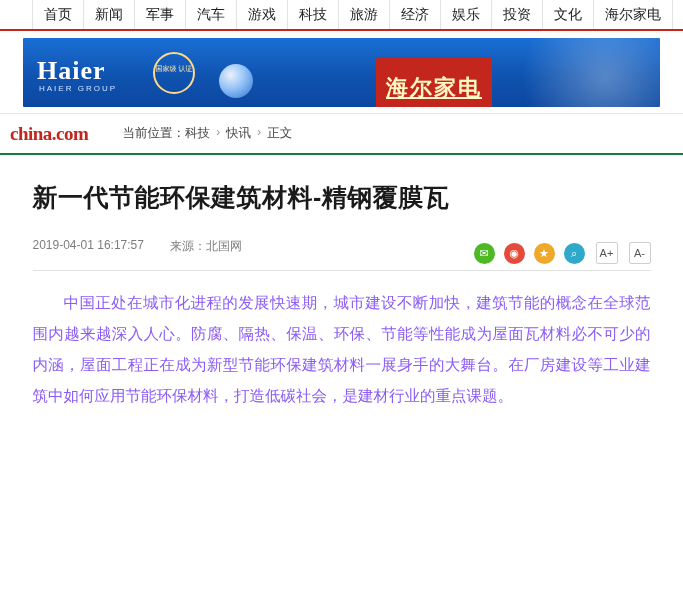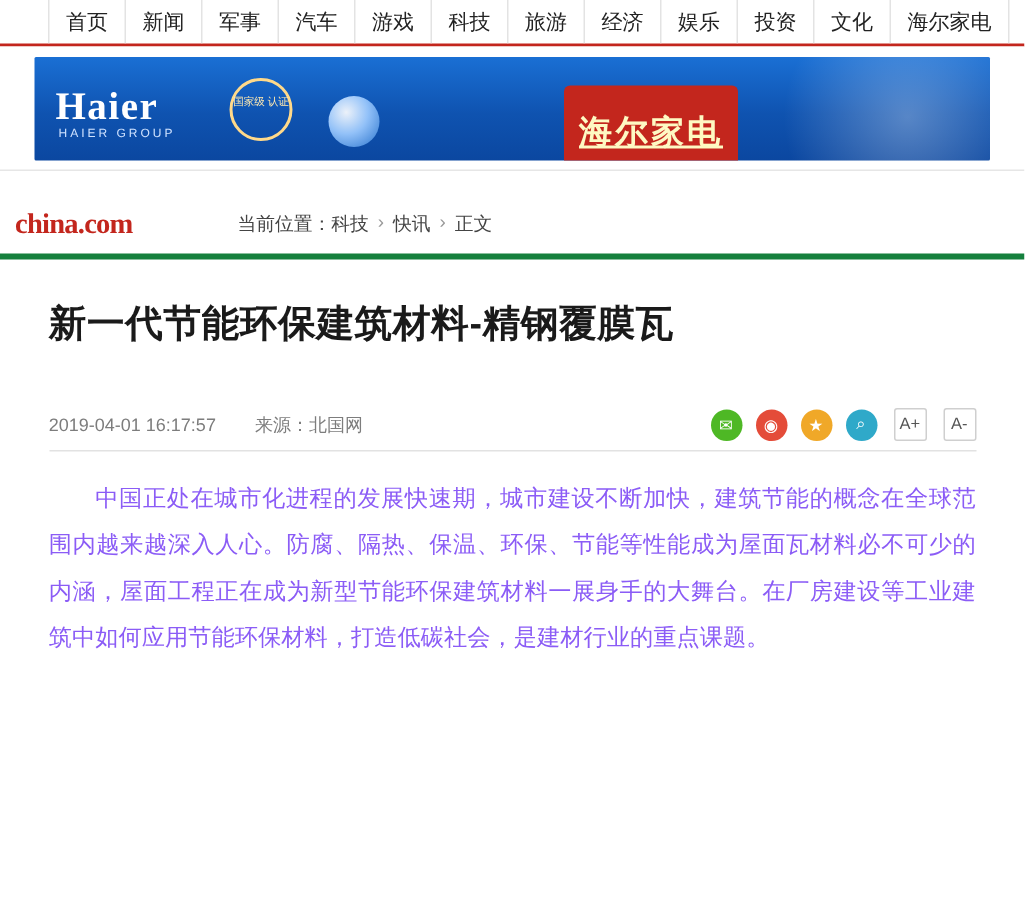--- a/index.html
+++ b/index.html
@@ -138,26 +138,25 @@
     right: -40px;
     top: -30px;
     width: 190px;
     height: 140px;
     background: radial-gradient(circle, rgba(255,255,255,.30) 0%, rgba(255,255,255,0) 70%);
   }
 
   
   .crumb-bar {
     border-top: 1px solid #e6e6e6;
-    border-bottom: 4px solid #15803d;
+    border-bottom: 2px solid #15803d;
     height: 39px;
     display: flex;
     align-items: center;
-    padding: 16px 0 0 6px;
-    gap: 36px;
+    padding: 0 0 0 6px;
   }
   .logo {
     font-size: 19px;
     font-weight: bold;
     color: #c3261d;
     font-family: "Liberation Serif", serif;
     padding: 0 8px 0 4px;
     letter-spacing: -0.5px;
     white-space: nowrap;
   }
@@ -189,24 +188,23 @@
   h1.title {
     margin: 0;
     text-align: left;
     font-size: 25px;
     font-weight: bold;
     color: #1a1a1a;
     letter-spacing: 0.5px;
     font-family: "Liberation Sans", sans-serif;
   }
   .meta-row {
-    margin-top: 36px;
+    margin-top: 24px;
     height: 30px;
     display: flex;
-    align-items: center;
     font-size: 12px;
     color: #7d7d7d;
     position: relative;
   }
   .meta-row .date { margin-right: 26px; }
   .meta-row .source { }
   .share {
     position: absolute;
     right: 0;
     top: 0;

